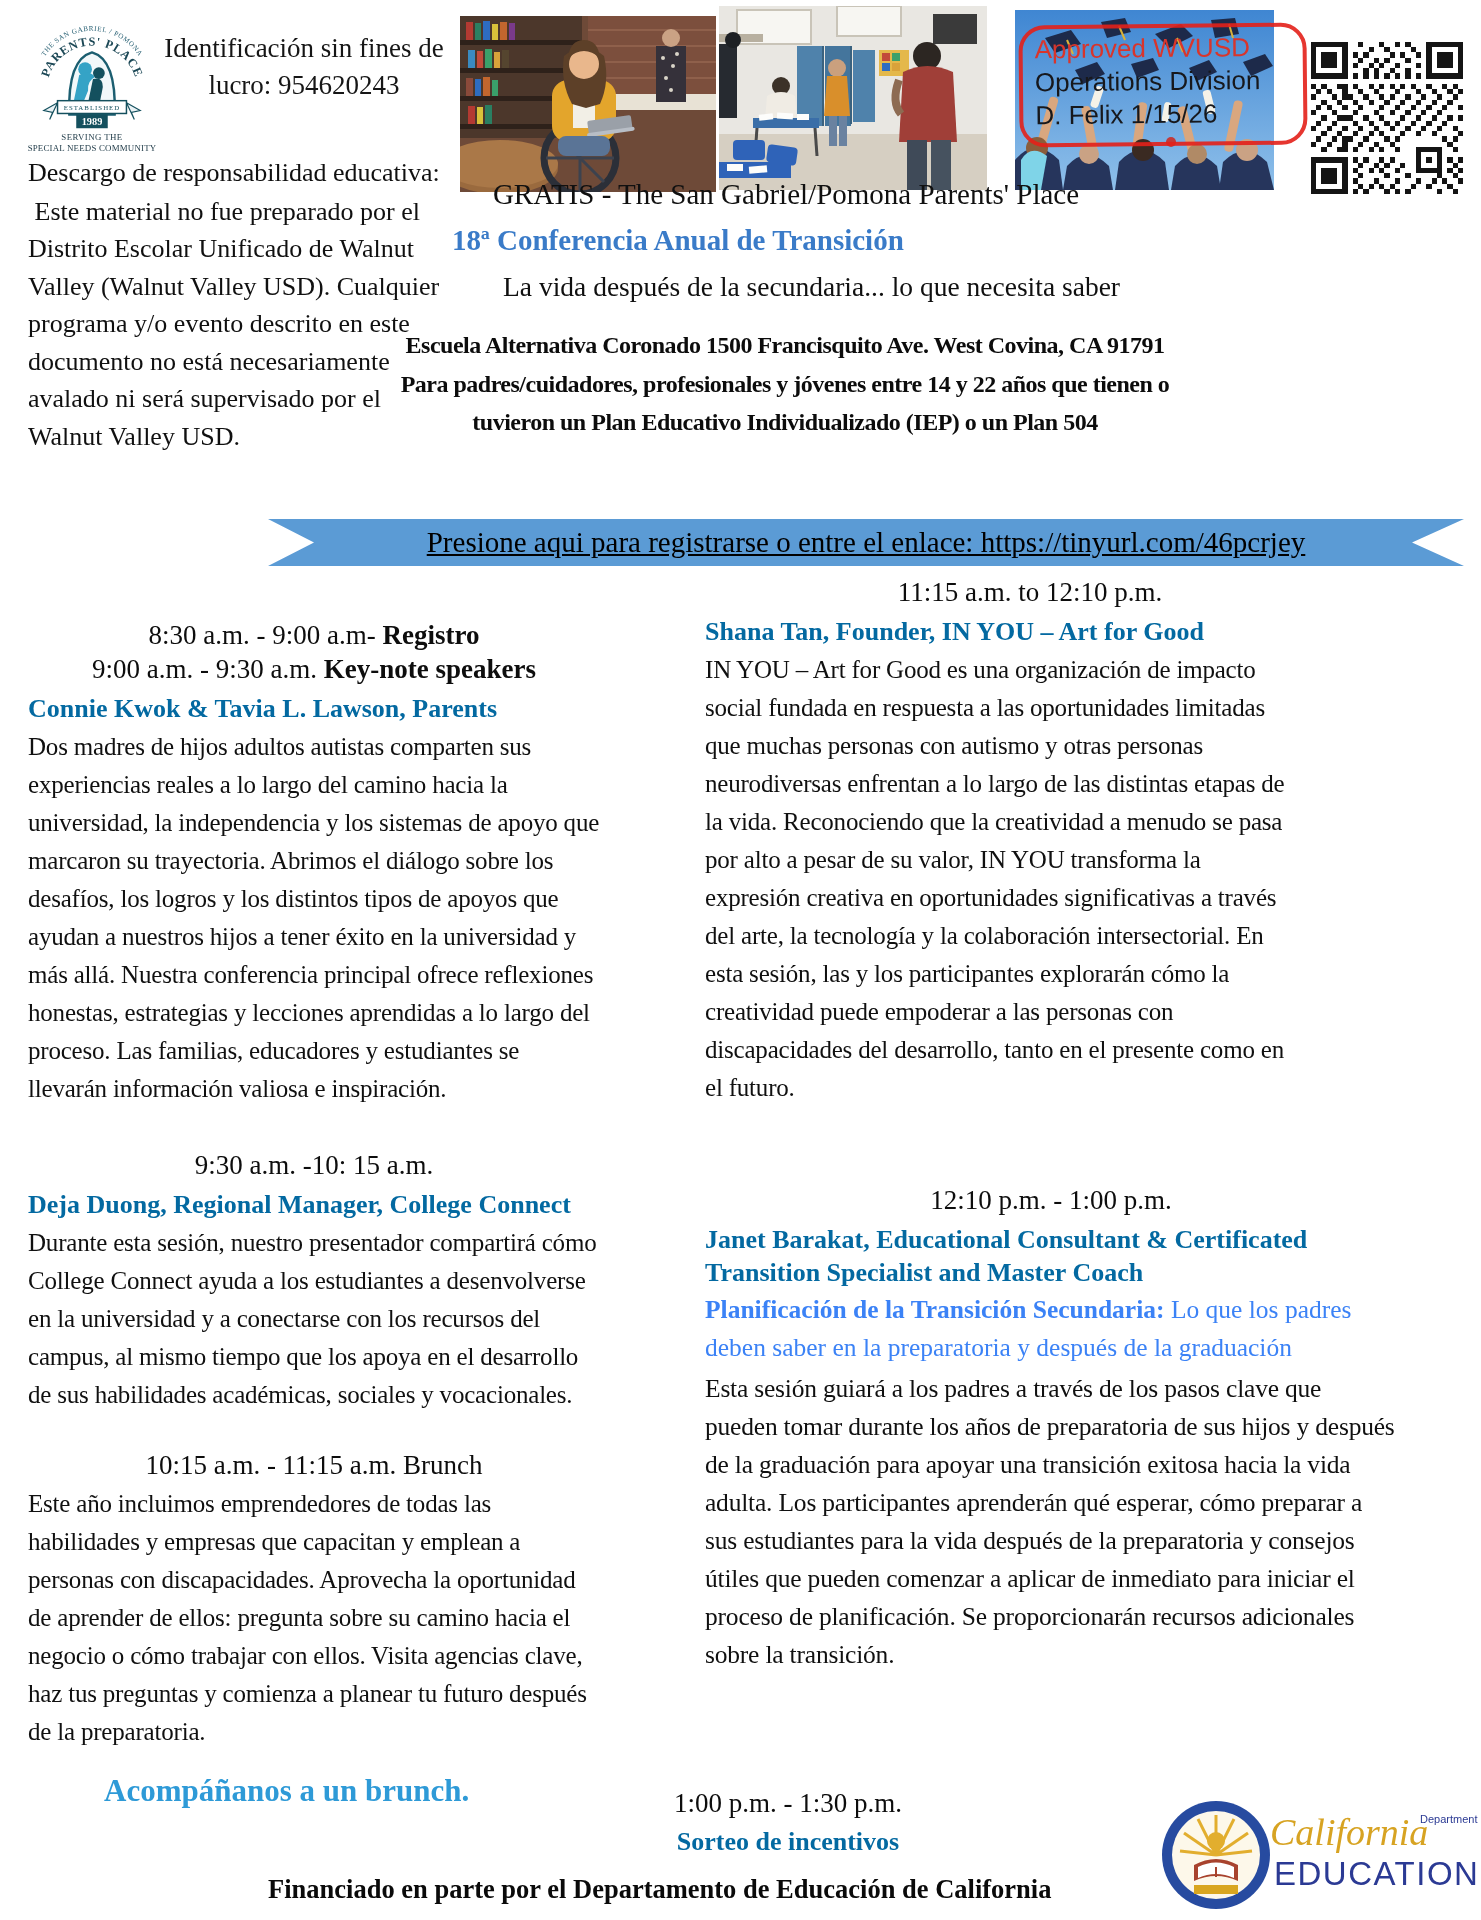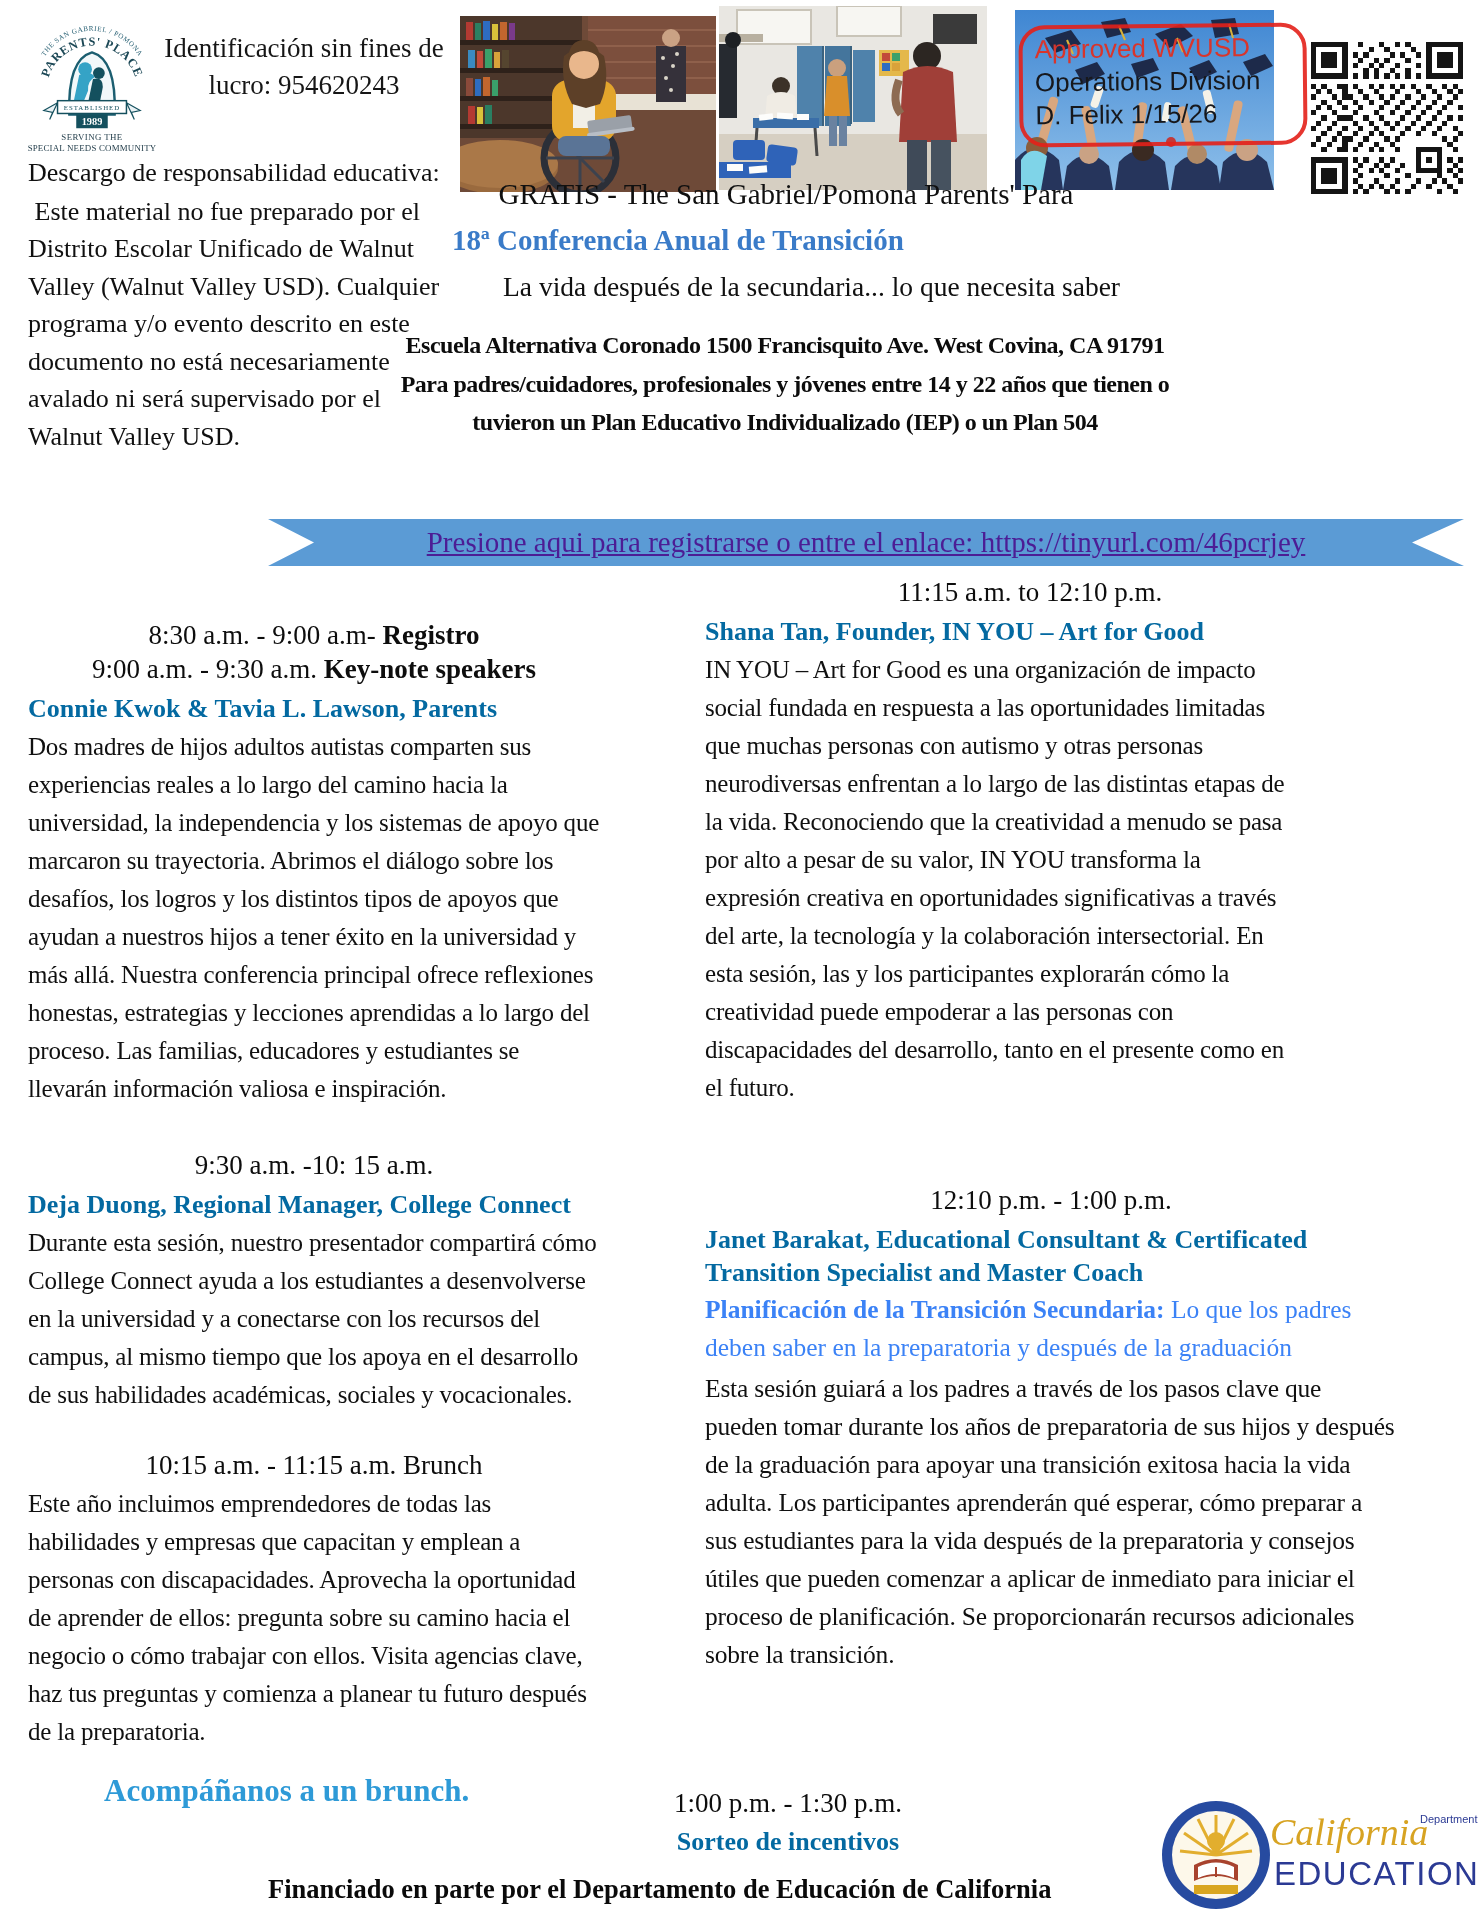--- a/index.html
+++ b/index.html
@@ -31,21 +31,21 @@
   .t1{left:452px;top:178px;width:668px;text-align:center;font-size:29px;color:#101010;white-space:nowrap;}
   .t2{left:452px;top:224px;font-size:29px;font-weight:bold;color:#3a7bc8;white-space:nowrap;}
   .t3{left:452px;top:271px;width:668px;text-align:right;font-size:27.5px;color:#101010;white-space:nowrap;}
   .details{left:372px;top:326px;width:826px;text-align:center;font-weight:bold;
            font-size:24px;line-height:38.5px;letter-spacing:-0.5px;color:#0c0c0c;}
 
   
   .banner{left:268px;top:519px;width:1196px;height:47px;background:#5b9bd5;
           clip-path:polygon(0 0,100% 0,calc(100% - 52px) 50%,100% 100%,0 100%,46px 50%);
           display:flex;align-items:center;justify-content:center;}
-  .banner a{font-size:29px;color:#4c1d95;text-decoration:underline;cursor:pointer;white-space:nowrap;}
+  .banner a{font-size:29px;color:#000000;text-decoration:underline;cursor:pointer;white-space:nowrap;}
 
   
   .col-left{left:28px;top:618px;width:572px;}
   .time{font-size:27px;line-height:34px;text-align:center;white-space:nowrap;color:#0d0d0d;}
   .speaker{font-size:26px;font-weight:bold;line-height:33px;margin-top:6px;color:#0369a1;}
   .body{font-size:25px;line-height:38px;letter-spacing:-0.2px;margin-top:3px;color:#101010;}
   .mt-lg{margin-top:40px;}
   .mt-md{margin-top:34px;}
   .callout{margin-top:22px;margin-left:76px;font-size:31px;font-weight:bold;color:#2e9ad7;}
 
@@ -343,21 +343,21 @@
       M9 27h1v1H9z M11 27h1v1h-1z M13 27h1v1h-1z M15 27h1v1h-1z M19 27h1v1h-1z M22 27h1v1h-1z M26 27h1v1h-1z
       M8 28h1v1H8z M10 28h1v1h-1z M14 28h1v1h-1z M16 28h1v1h-1z M18 28h1v1h-1z M24 28h1v1h-1z M27 28h1v1h-1z"></path>
     </svg>
   </div>
 
   <div class="abs disclaimer">
     <div class="d-head">Descargo de responsabilidad educativa:</div>
     <div class="d-body"> Este material no fue preparado por el Distrito Escolar Unificado de Walnut Valley (Walnut Valley USD). Cualquier programa y/o evento descrito en este documento no está necesariamente avalado ni será supervisado por el Walnut Valley USD.</div>
   </div>
 
-  <div class="abs t1">GRATIS - The San Gabriel/Pomona Parents' Para</div>
+  <div class="abs t1">GRATIS - The San Gabriel/Pomona Parents' Place</div>
   <div class="abs t2">18ª Conferencia Anual de Transición</div>
   <div class="abs t3">La vida después de la secundaria... lo que necesita saber</div>
   <div class="abs details">
     <div>Escuela Alternativa Coronado 1500 Francisquito Ave. West Covina, CA 91791</div>
     <div>Para padres/cuidadores, profesionales y jóvenes entre 14 y 22 años que tienen o tuvieron un Plan Educativo Individualizado (IEP) o un Plan 504</div>
   </div>
 
   <div class="abs banner">
     <a>Presione aqui para registrarse o entre el enlace: https://tinyurl.com/46pcrjey</a>
   </div>

